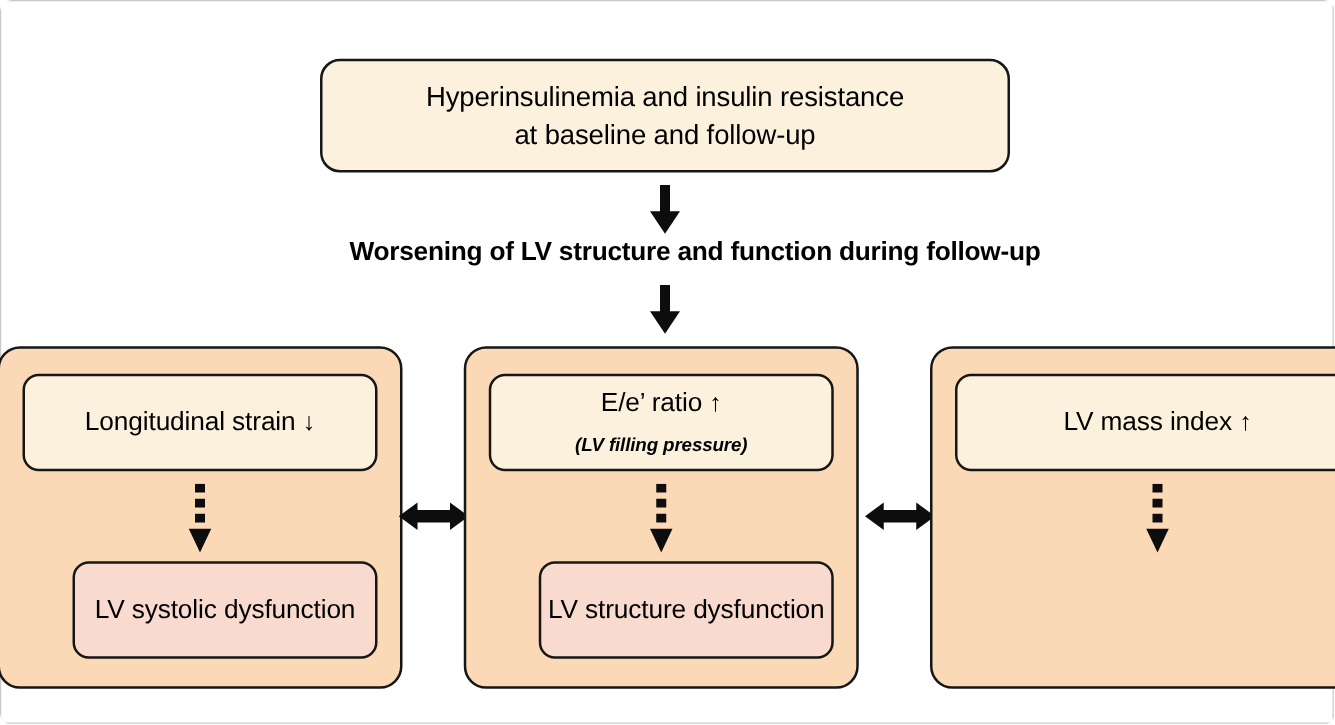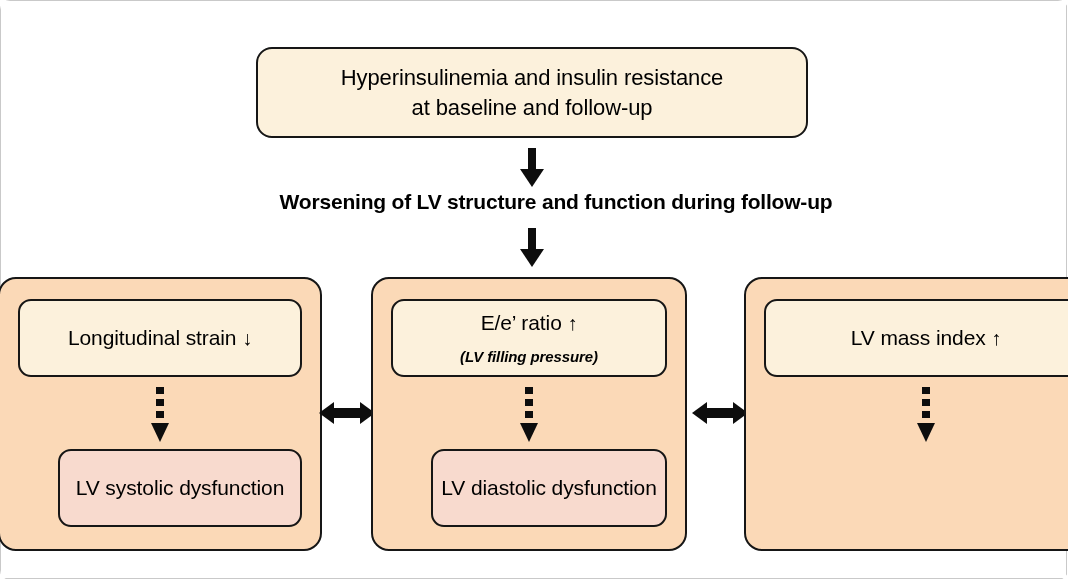--- a/index.html
+++ b/index.html
@@ -228,21 +228,21 @@
     <div class="dotted-arrow">
       <svg width="22" height="56" viewBox="0 0 22 56">
         <rect x="7" y="0" width="8" height="7" fill="#0d0d0d"></rect>
         <rect x="7" y="12" width="8" height="7" fill="#0d0d0d"></rect>
         <rect x="7" y="24" width="8" height="7" fill="#0d0d0d"></rect>
         <polygon points="11,55 2,36 20,36" fill="#0d0d0d"></polygon>
       </svg>
     </div>
 
     <div class="inner-box inner-bottom">
-      <div class="bottom-label">LV diastolic dysfunction</div>
+      <div class="bottom-label">LV structure dysfunction</div>
     </div>
   </div>
 
   <div class="dbl-arrow" id="dbl-arrow-right">
     <svg width="56" height="30" viewBox="0 0 56 30">
       <rect x="12" y="10" width="32" height="10" fill="#0d0d0d"></rect>
       <polygon points="0,15 15,4 15,26" fill="#0d0d0d"></polygon>
       <polygon points="56,15 41,4 41,26" fill="#0d0d0d"></polygon>
     </svg>
   </div>

